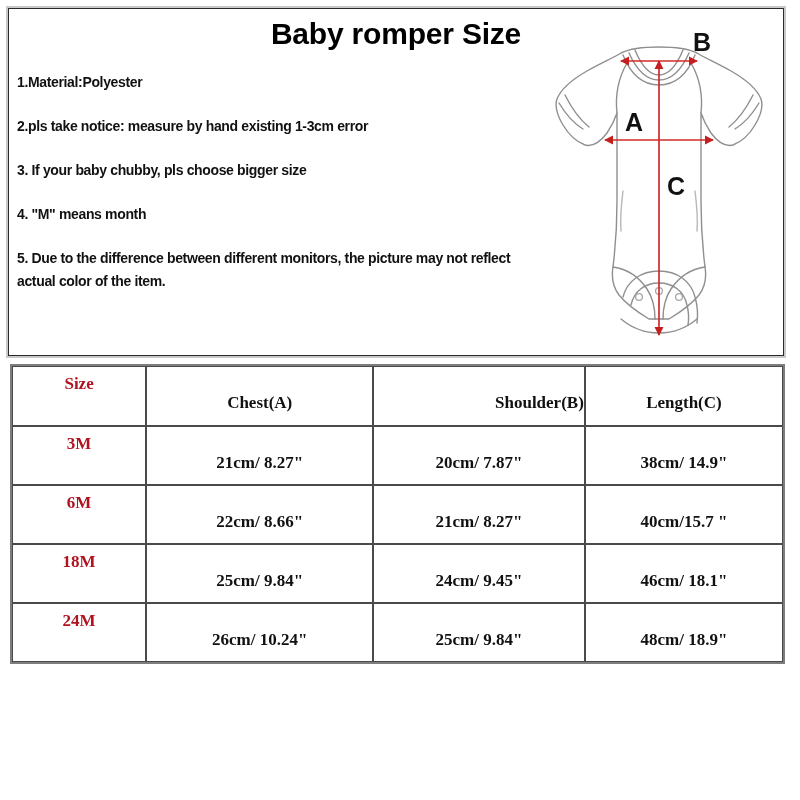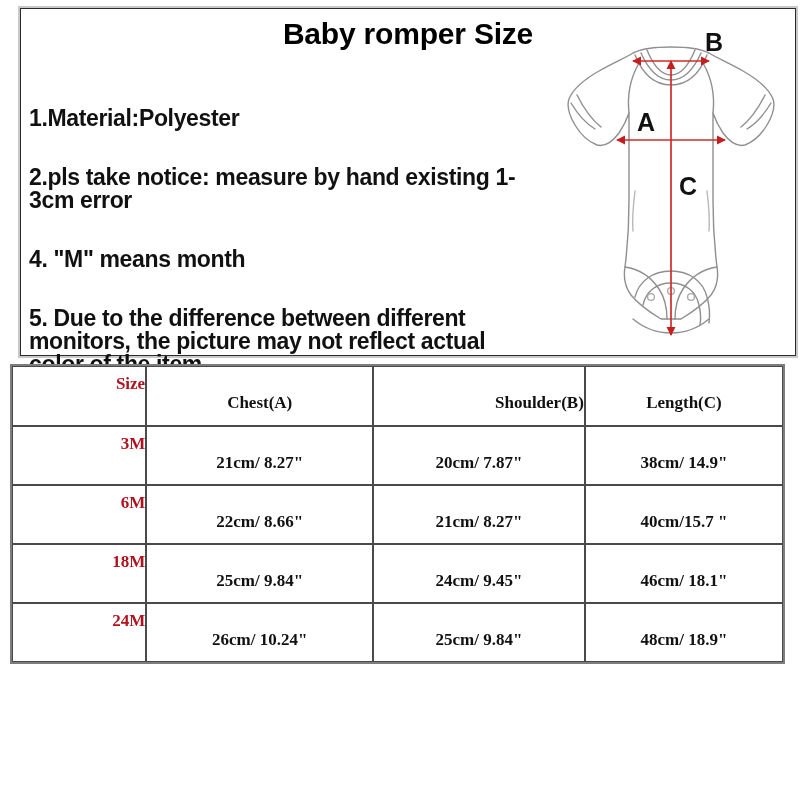--- a/index.html
+++ b/index.html
@@ -14,21 +14,21 @@
     position: relative;
     width: 800px;
     height: 800px;
     background: #ffffff;
     overflow: hidden;
   }
 
   
   .info-panel {
     position: absolute;
-    left: 20px;
+    left: 8px;
     top: 8px;
     width: 776px;
     height: 348px;
     box-sizing: border-box;
     border: 1px solid #2b2b2b;
     outline: 2px solid #c9c9c9;
     background: #ffffff;
   }
 
   .title {
@@ -46,27 +46,26 @@
 
   .notes {
     position: absolute;
     left: 8px;
     top: 62px;
     width: 520px;
   }
   .note-line {
     font-family: "Liberation Sans", sans-serif;
     font-weight: bold;
-    font-size: 23px;
+    font-size: 14px;
     line-height: 23px;
     color: #111111;
     letter-spacing: -0.35px;
     margin-bottom: 21px;
     white-space: pre-wrap;
-    margin-top: 36px;
   }
   .note-line.wrap {
     width: 500px;
     margin-bottom: 0;
   }
 
   
   .romper-wrap {
     position: absolute;
     right: 8px;
@@ -94,21 +93,21 @@
     box-sizing: border-box;
     height: 59px;
     padding: 0;
     background: #ffffff;
     vertical-align: middle;
   }
   .size-table tr:first-child td { height: 60px; }
 
   .cell-size {
     width: 130px;
-    text-align: right;
+    text-align: center;
     vertical-align: top !important;
     padding-top: 7px !important;
     font-family: "Liberation Serif", serif;
     font-weight: bold;
     font-size: 17px;
     color: #b0131f;
   }
   .cell-val {
     text-align: center;
     font-family: "Liberation Serif", serif;
@@ -135,20 +134,21 @@
 
 <div id="page">
 
   <div class="info-panel">
 
     <div class="title">Baby romper Size</div>
 
     <div class="notes">
       <div class="note-line">1.Material:Polyester</div>
       <div class="note-line">2.pls take notice: measure by hand existing 1-3cm error</div>
+      <div class="note-line">3. If your baby chubby, pls choose bigger size</div>
       <div class="note-line">4. "M" means month</div>
       <div class="note-line wrap">5. Due to the difference between different monitors, the picture may not reflect actual color of the item.</div>
     </div>
 
     <div class="romper-wrap">
       <svg width="232" height="320" viewBox="0 0 232 320" xmlns="http://www.w3.org/2000/svg">
         <g fill="none" stroke="#8f8f8f" stroke-width="1.4" stroke-linejoin="round" stroke-linecap="round">
 
           <path d="M78,30
                    C70,35 58,40 44,48

